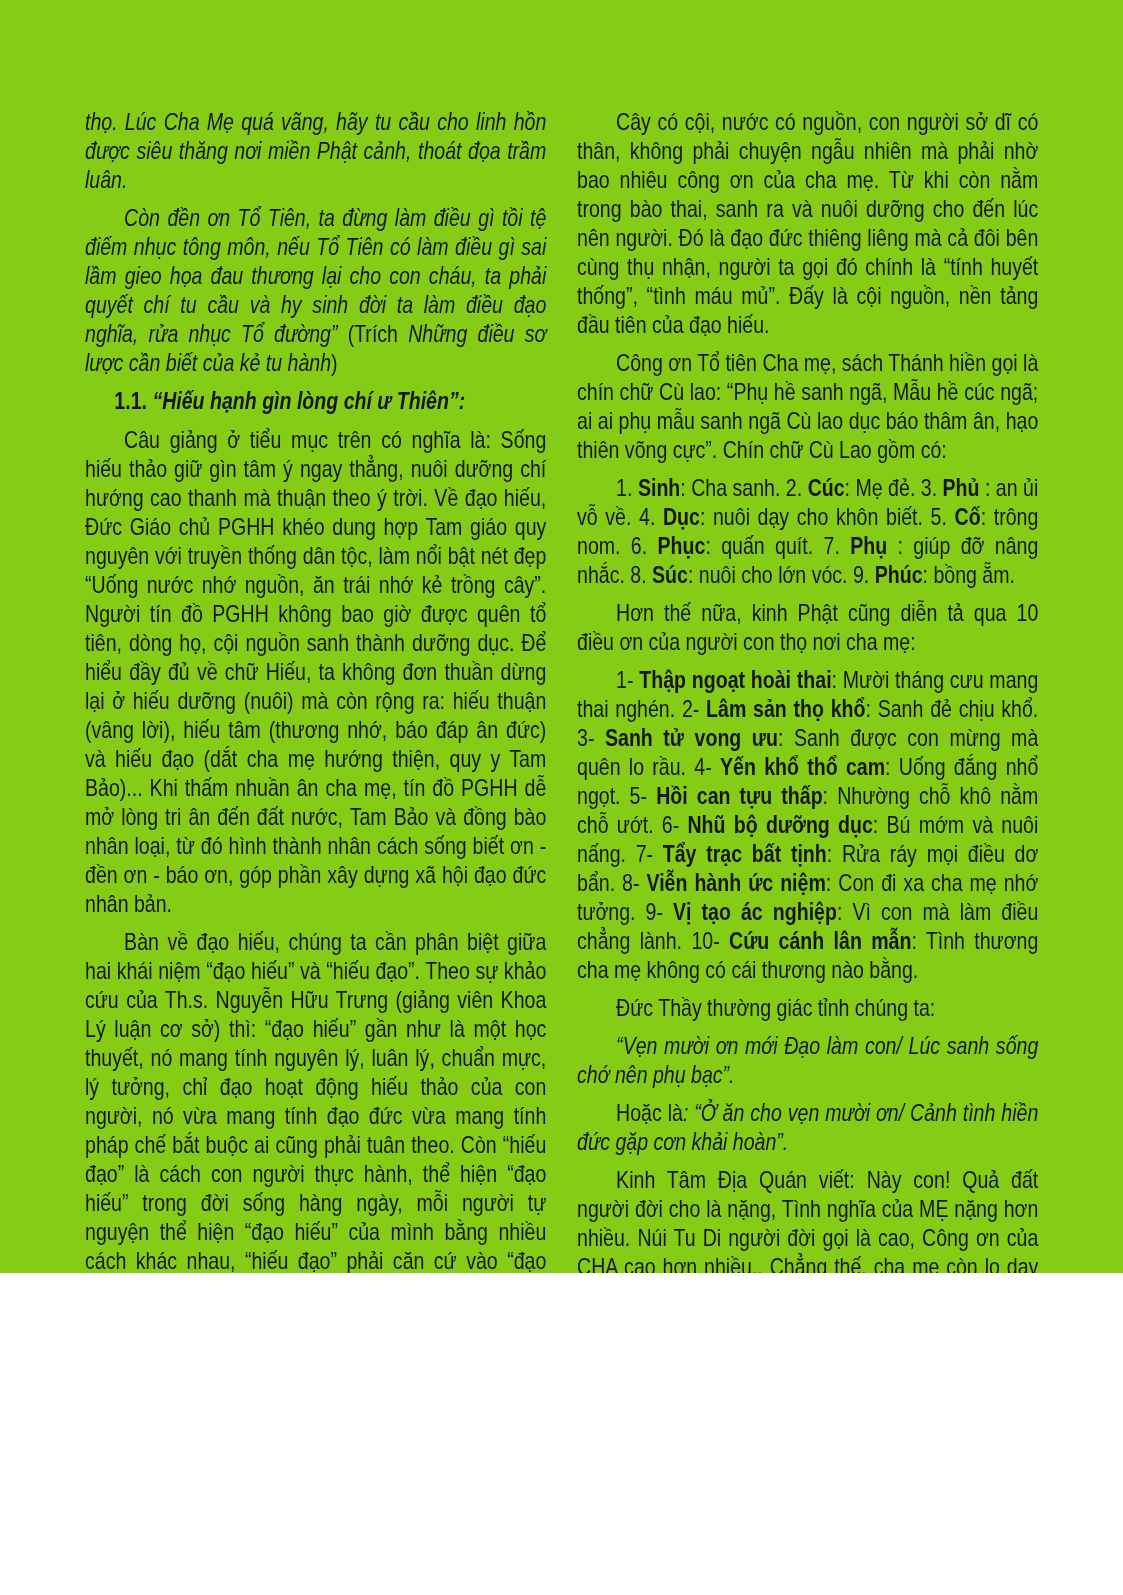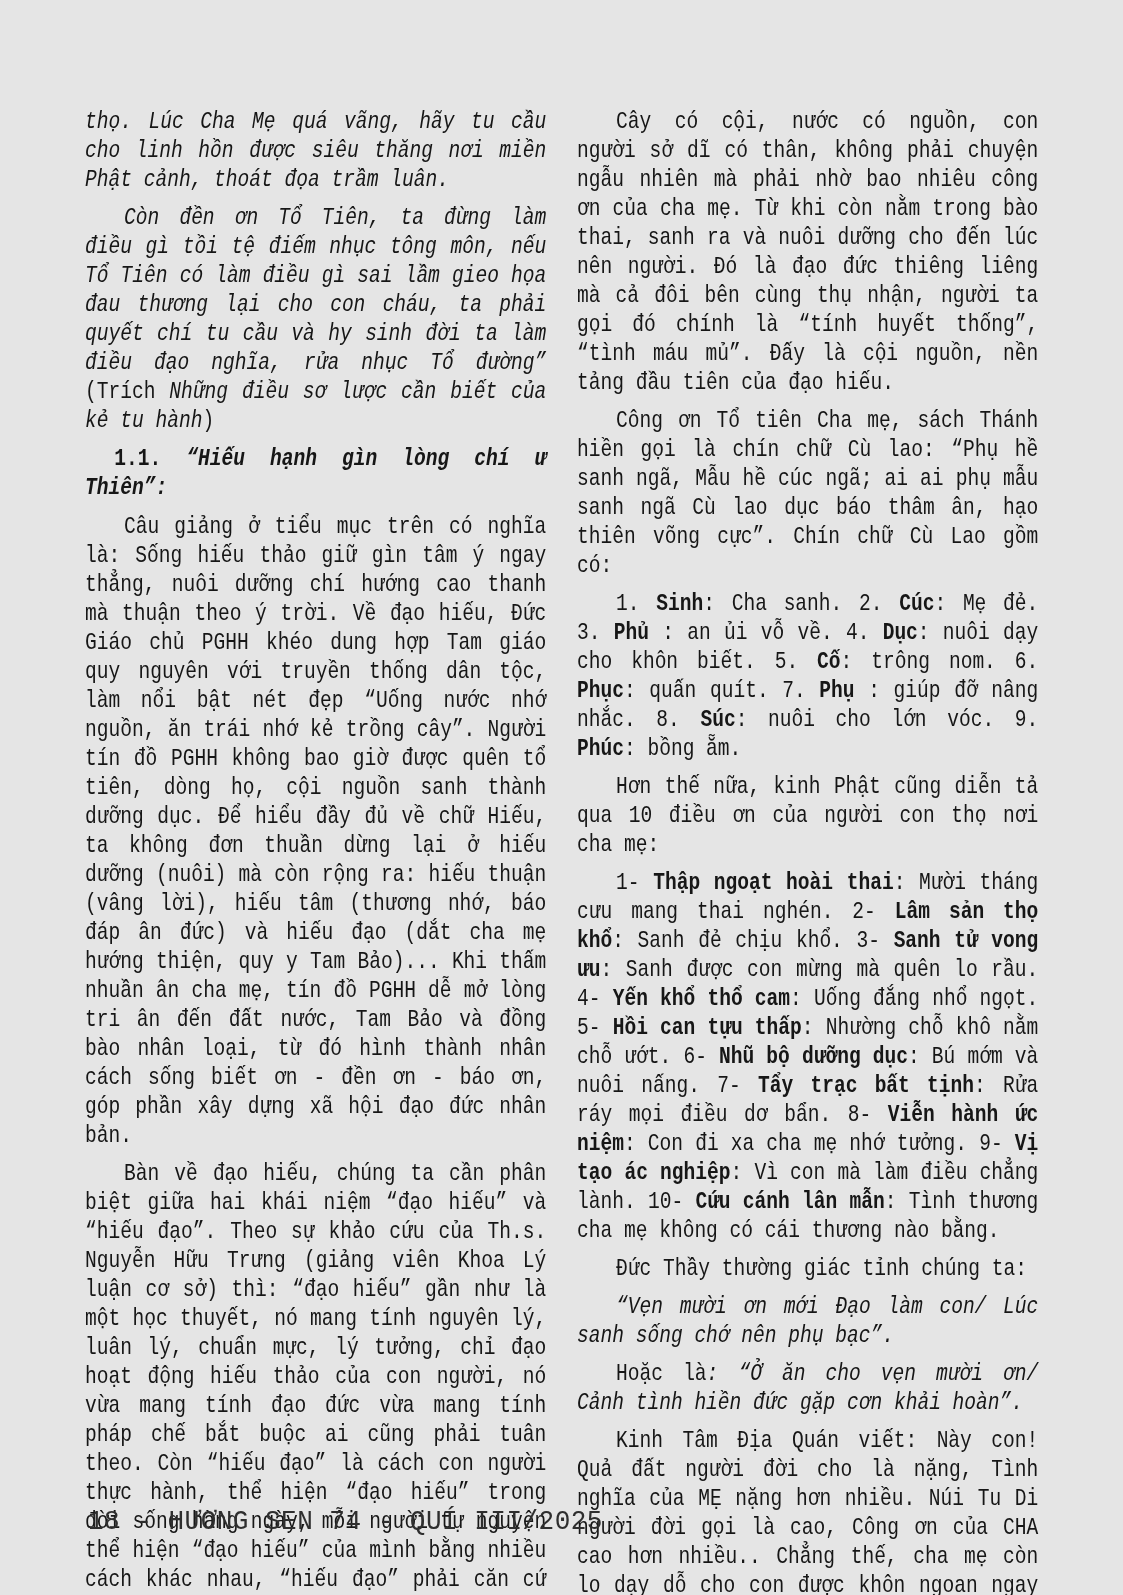--- a/index.html
+++ b/index.html
@@ -3,23 +3,23 @@
 <meta charset="utf-8">
 <style>
   html, body {
     margin: 0;
     padding: 0;
     background: #ffffff;
   }
   .page {
     position: relative;
     width: 1123px;
-    height: 1595px;
-    background: #e5e5e5;
-    font-family: Liberation Mono, monospace;
+    height: 1273px;
+    background: #84cc16;
+    font-family: Liberation Sans, sans-serif;
     color: #161616;
     overflow: hidden;
   }
   .col {
     position: absolute;
     top: 107px;
     width: 566px;
     transform: scaleX(0.815);
     transform-origin: 0 0;
     font-size: 24px;

